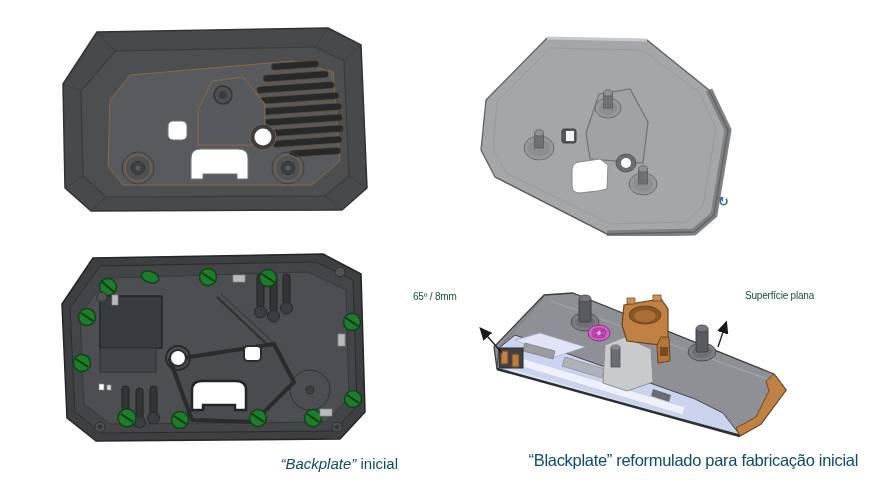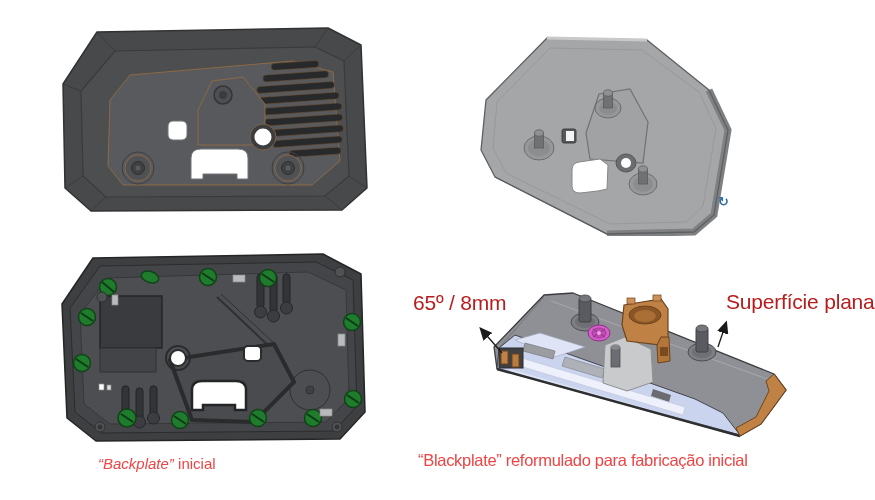--- a/index.html
+++ b/index.html
@@ -1,20 +1,20 @@
 <!DOCTYPE html>
 <html><head>
 <meta charset="utf-8">
 <style>
   html,body{margin:0;padding:0;background:#ffffff;}
   .figure{position:relative;width:875px;height:500px;background:#ffffff;overflow:hidden;
           font-family:"Liberation Sans",sans-serif;color:#1f1f1f;}
   .panel{position:absolute;}
-  .anno-label{position:absolute;font-size:21px;letter-spacing:-0.2px;color:#b91c1c;white-space:nowrap;}
-  .caption{position:absolute;text-align:left;color:#ef4444;white-space:nowrap;}
+  .anno-label{position:absolute;font-size:10px;letter-spacing:-0.2px;color:#14532d;white-space:nowrap;}
+  .caption{position:absolute;text-align:right;color:#0c4a6e;white-space:nowrap;}
   .caption-left{left:98px;top:455px;width:300px;font-size:15px;}
   .caption-left .it{font-style:italic;}
   .caption-right{left:418px;top:451px;width:440px;font-size:16.5px;letter-spacing:-0.3px;}
   svg{display:block;}
   .rotate-glyph{font-family:"DejaVu Sans",sans-serif;font-size:13px;fill:#2d6ca3;font-weight:bold;}
 </style>
 </head>
 <body>
 
 <div class="figure">
@@ -257,20 +257,20 @@
       <path d="M206,52 L214,52 L215,76 L203,78 L202,60 Z" fill="#b3763a" stroke="#6e431d"></path>
       <rect x="205" y="62" width="8" height="9" fill="#7c4a20"></rect>
     </g>
     <g>
       <line x1="47" y1="68" x2="26" y2="44" stroke="#1a1a1a" stroke-width="1.3" marker-end="url(#ah)"></line>
       <line x1="263" y1="62" x2="271" y2="38" stroke="#1a1a1a" stroke-width="1.3" marker-end="url(#ah)"></line>
     </g>
   </svg>
 
   <div class="anno-label" style="left:413px;top:291px">65º / 8mm</div>
-  <div class="anno-label" style="left:726px;top:290px">Superfície plana</div>
+  <div class="anno-label" style="left:745px;top:290px">Superfície plana</div>
 
   <div class="caption caption-left">
     <span class="it">“Backplate”</span><span> inicial</span>
   </div>
   <div class="caption caption-right">“Blackplate” reformulado para fabricação inicial</div>
 
 </div>
 
 </body></html>

